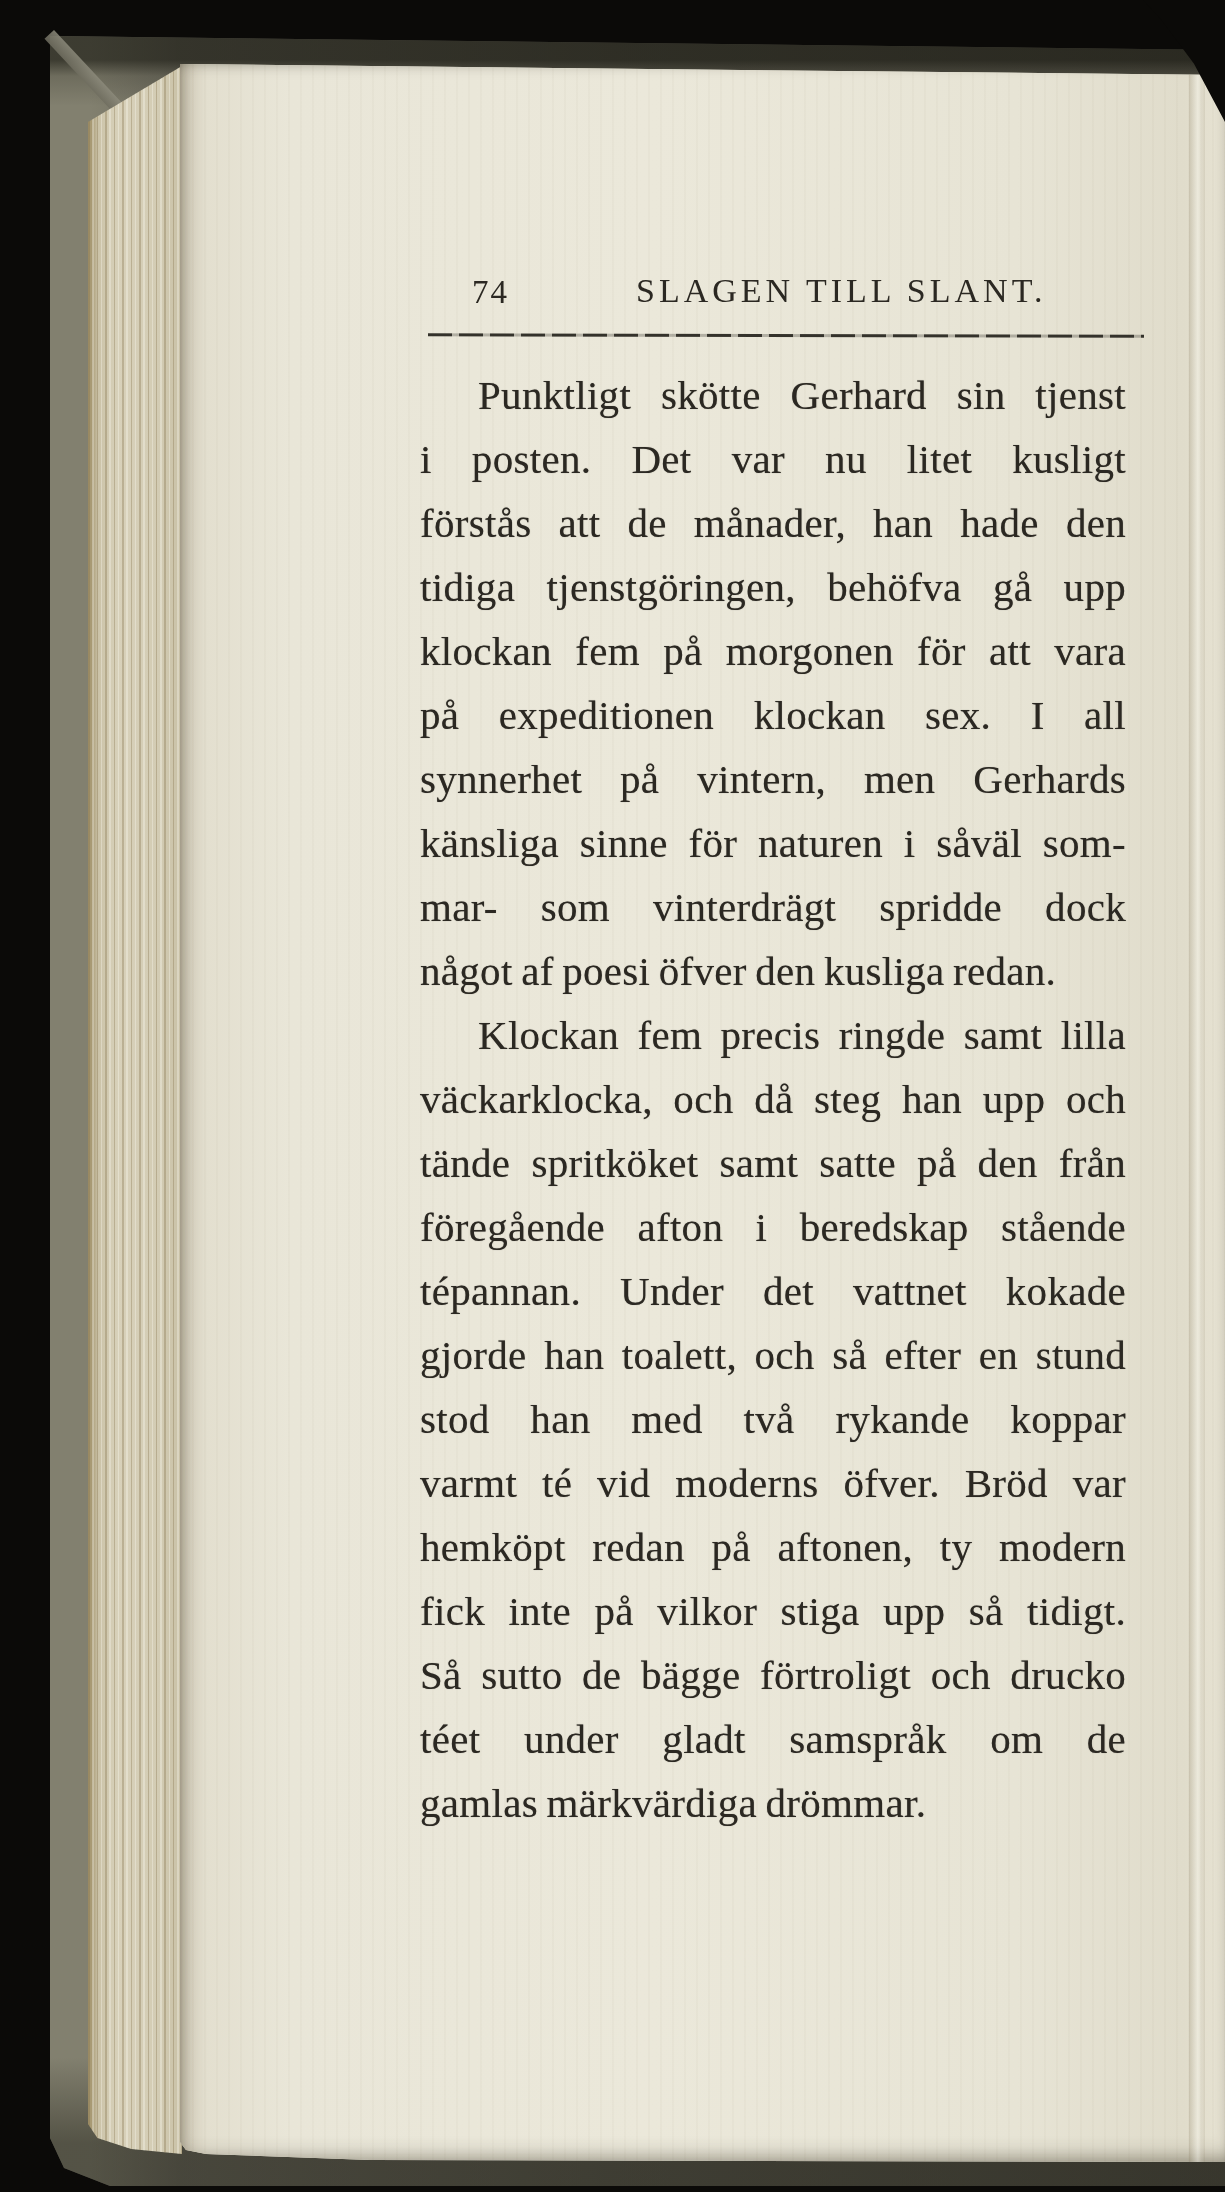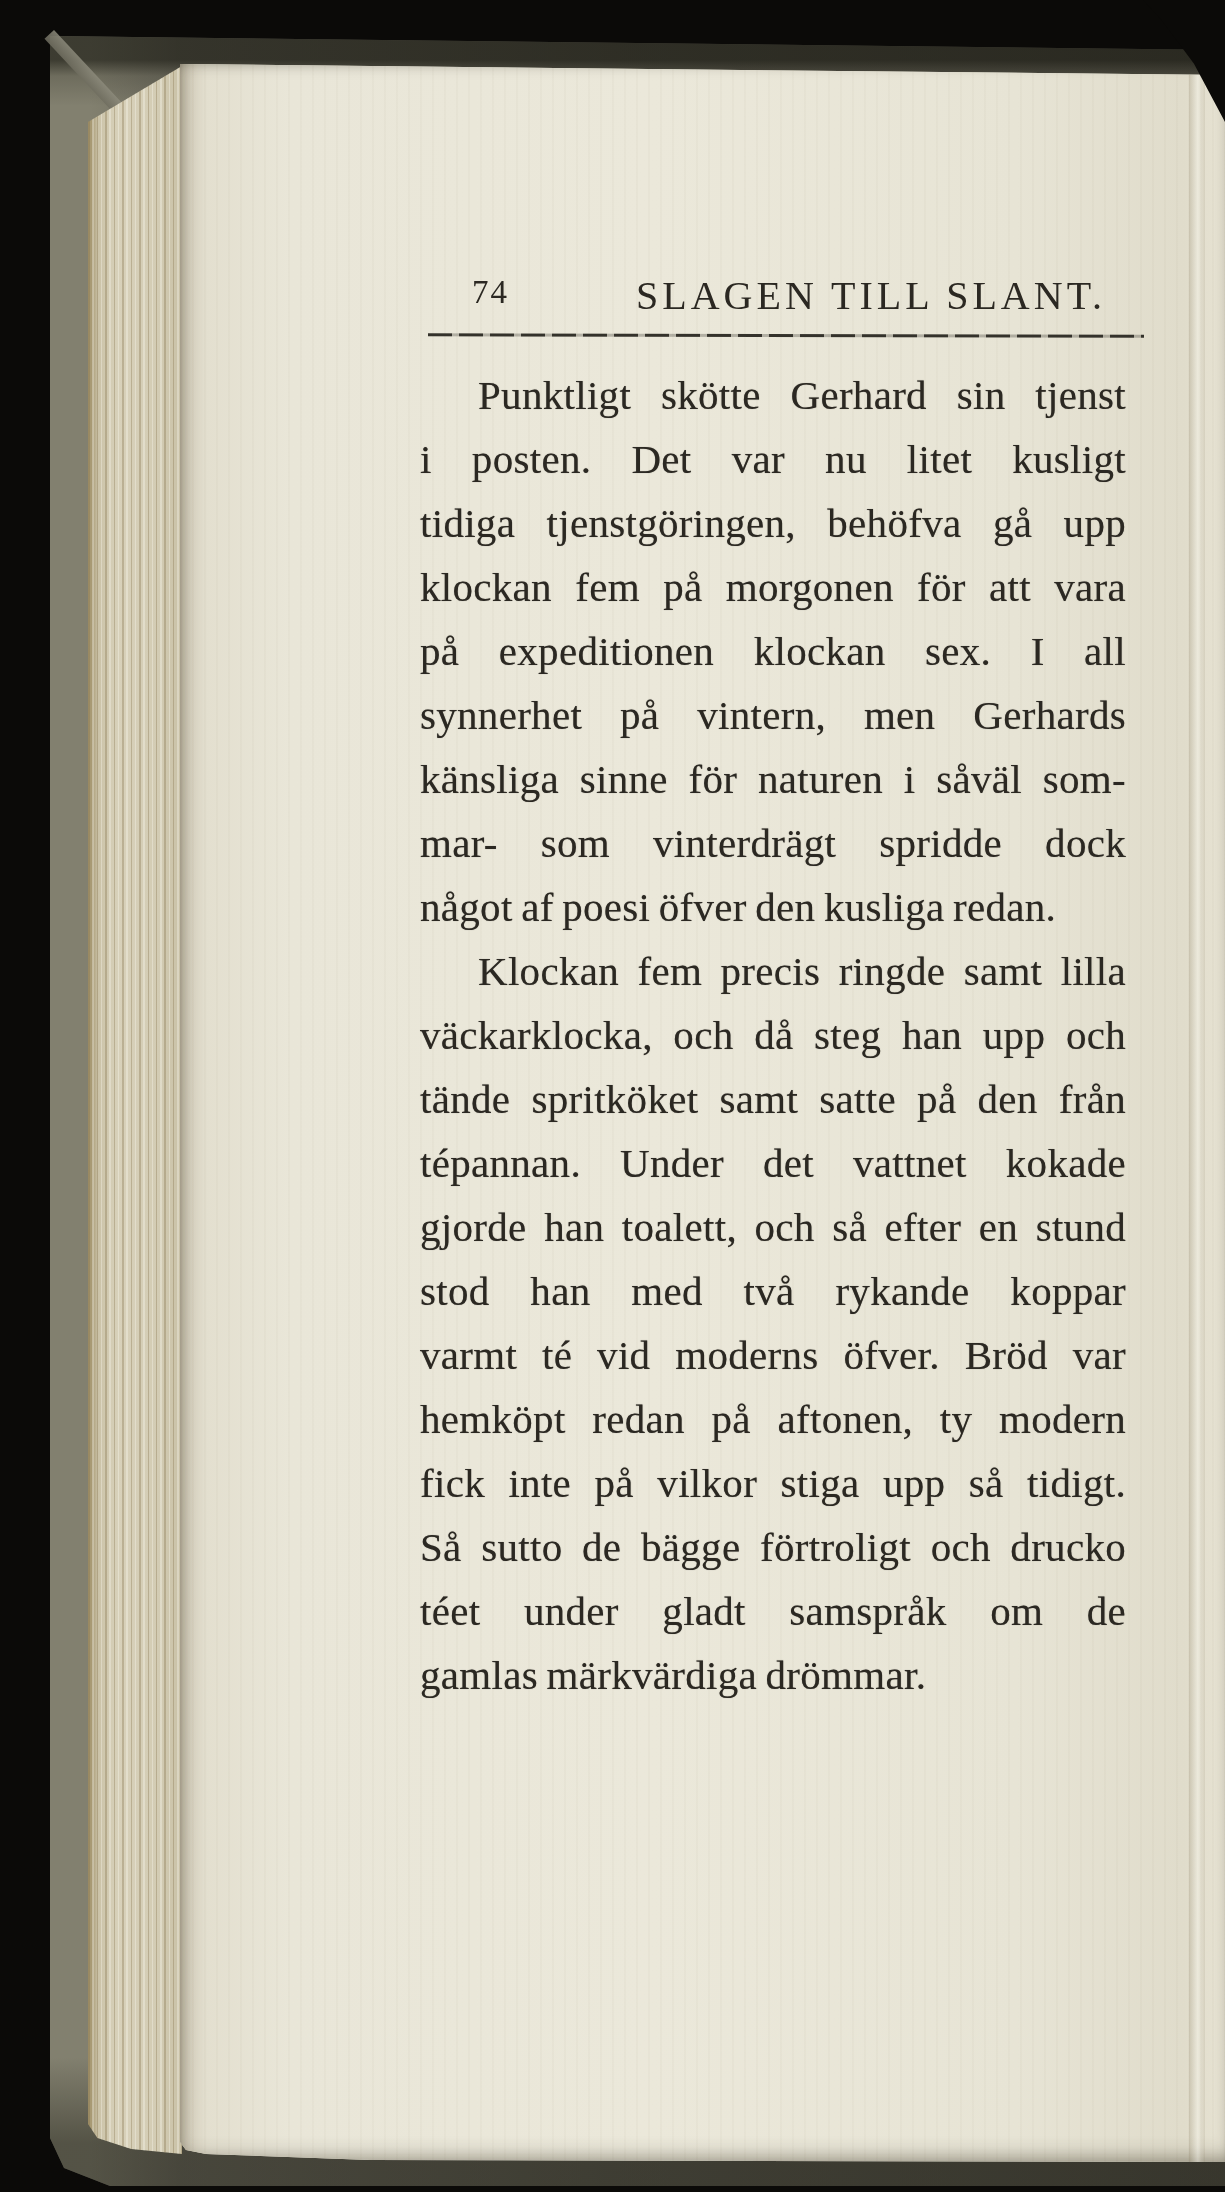--- a/index.html
+++ b/index.html
@@ -51,21 +51,21 @@
     position:absolute;left:240px;top:212px;width:706px;
     color:#2b2822;
   }
   .header-row{position:relative;height:48px;margin-left:44px;}
   .page-number{
     position:absolute;left:8px;top:4px;
     font-size:33px;letter-spacing:2px;
   }
   .running-title{
     position:absolute;left:172px;top:2px;
-    font-size:40px;letter-spacing:4px;white-space:nowrap;
+    font-size:34px;letter-spacing:4px;white-space:nowrap;
   }
   .header-rule{
     margin:16px 0 0 8px;width:716px;height:3px;
     background:repeating-linear-gradient(90deg,#34322b 0 24px, rgba(52,50,43,.30) 24px 31px);
     transform:rotate(0.12deg);
   }
   .body-text{
     margin-top:26px;
     font-size:41px;line-height:64px;letter-spacing:.3px;word-spacing:-2px;
     text-shadow:0 0 .8px rgba(43,40,34,.55);
@@ -89,30 +89,32 @@
   <div class="text-block">
     <div class="header-row">
       <span class="page-number">74</span>
       <span class="running-title">SLAGEN TILL SLANT.</span>
     </div>
     <div class="header-rule"></div>
 
     <div class="body-text">
       <div class="ln indent">Punktligt skötte Gerhard sin tjenst</div>
       <div class="ln">i posten.  Det var nu litet kusligt</div>
+      <div class="ln">förstås att de månader, han hade den</div>
       <div class="ln">tidiga tjenstgöringen, behöfva gå upp</div>
       <div class="ln">klockan fem på morgonen för att vara</div>
       <div class="ln">på expeditionen klockan sex.  I all</div>
       <div class="ln">synnerhet på vintern, men Gerhards</div>
       <div class="ln">känsliga sinne för naturen i såväl som-</div>
       <div class="ln">mar- som vinterdrägt spridde dock</div>
       <div class="ln ln-end">något af poesi öfver den kusliga redan.</div>
       <div class="ln indent">Klockan fem precis ringde samt lilla</div>
       <div class="ln">väckarklocka, och då steg han upp och</div>
       <div class="ln">tände spritköket samt satte på den från</div>
+      <div class="ln">föregående afton i beredskap stående</div>
       <div class="ln">tépannan.  Under det vattnet kokade</div>
       <div class="ln">gjorde han toalett, och så efter en stund</div>
       <div class="ln">stod han med två rykande koppar</div>
       <div class="ln">varmt té vid moderns öfver.  Bröd var</div>
       <div class="ln">hemköpt redan på aftonen, ty modern</div>
       <div class="ln">fick inte på vilkor stiga upp så tidigt.</div>
       <div class="ln">Så sutto de bägge förtroligt och drucko</div>
       <div class="ln">téet under gladt samspråk om de</div>
       <div class="ln ln-end">gamlas märkvärdiga drömmar.</div>
     </div>

